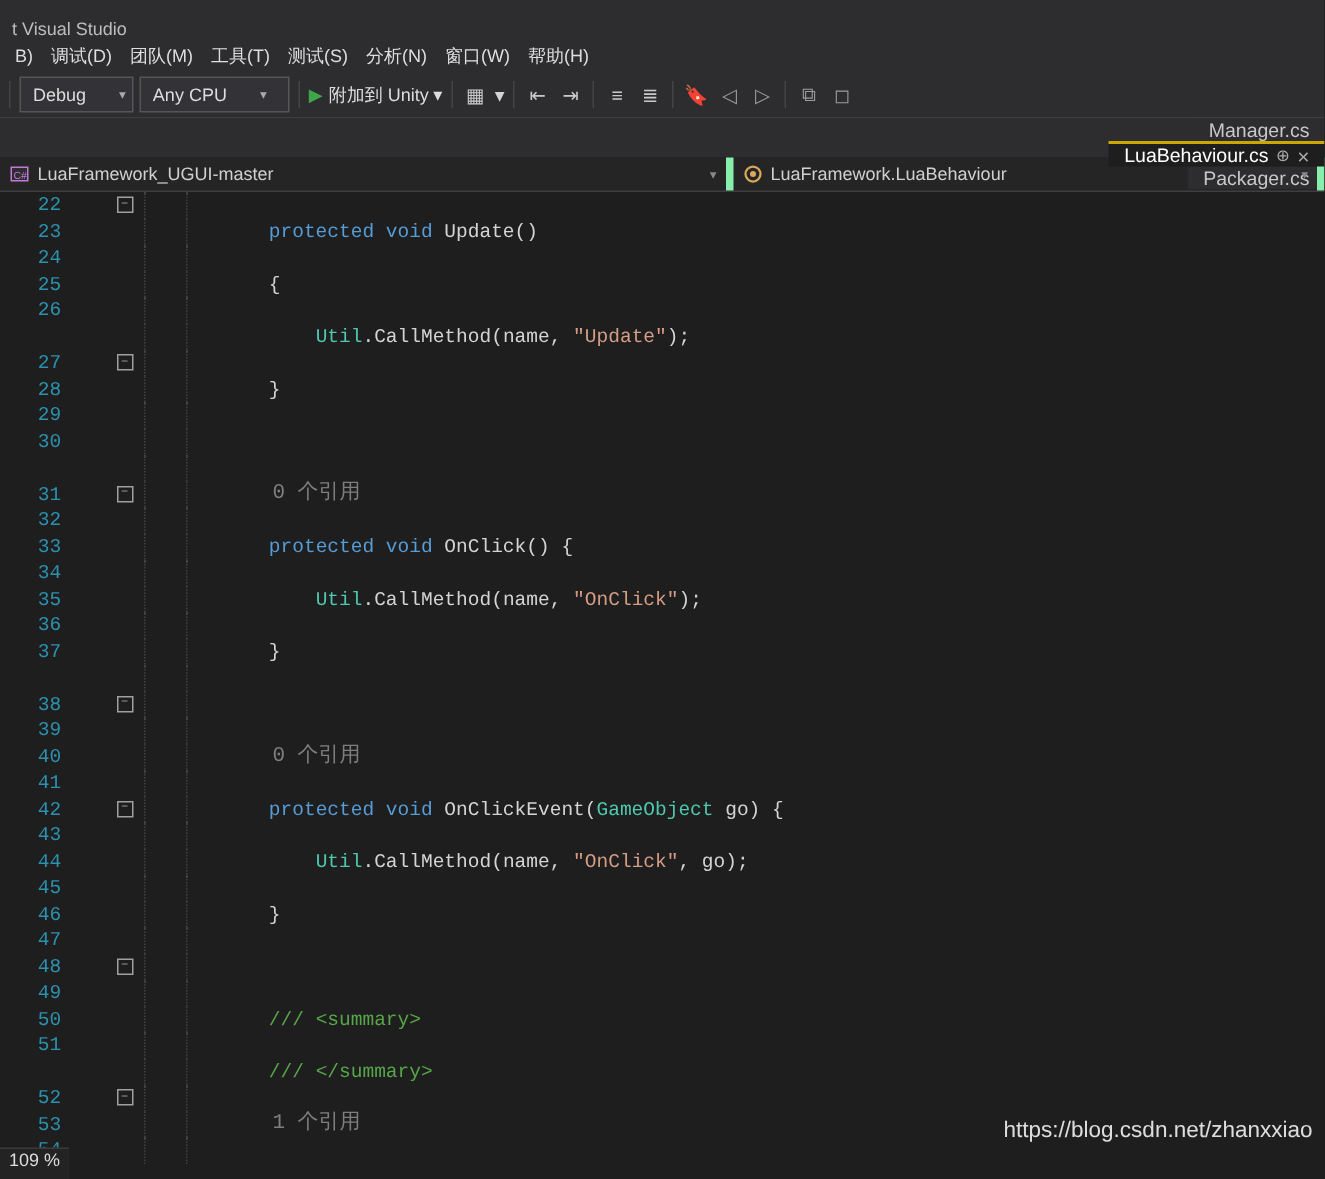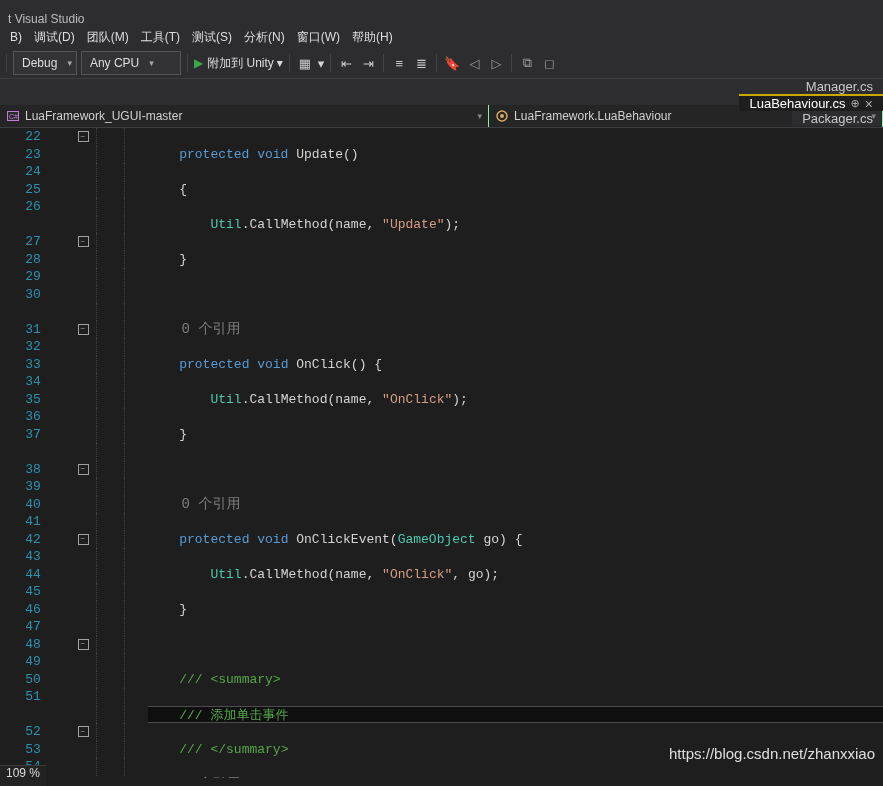--- a/index.html
+++ b/index.html
@@ -32,35 +32,35 @@
   font-size:13px;color:var(--text);
   overflow:hidden;position:relative;
 }
 
 .titlebar{height:26px;display:flex;align-items:flex-end;padding:0 8px;background:#2d2d30;color:#bdbdbd;font-size:12px;}
 
 .menubar{height:22px;display:flex;align-items:center;background:var(--menu);padding:0 0 0 4px;gap:0;}
 .menubar span{padding:2px 6px;color:#dedede;font-size:12px;}
 
 .toolbar{height:30px;display:flex;align-items:center;background:var(--menu);border-bottom:1px solid var(--border);padding:0 4px;gap:4px;}
-.dropdown{display:flex;align-items:center;height:22px;background:#333337;border:1px solid #555;color:#ddd;font-size:12px;padding:0 4px 0 8px;gap:10px;}
+.dropdown{display:flex;align-items:center;height:22px;background:#333337;border:1px solid #555;color:#ddd;font-size:12px;padding:0 4px 0 8px;gap:22px;}
 .dropdown .chev{font-size:9px;color:#aaa;}
 .tb-sep{width:1px;height:18px;background:#444;margin:0 2px;}
 .tb-ico{width:18px;height:18px;display:flex;align-items:center;justify-content:center;color:#c9c9c9;font-size:13px;}
 .play{color:#3ea648;font-size:12px;}
 .attach{color:#ddd;font-size:12px;display:flex;align-items:center;gap:3px;}
 
 .tabrow{height:26px;display:flex;align-items:flex-end;background:var(--surface);border-bottom:none;flex-direction:column;}
 .tab{height:24px;display:flex;align-items:center;padding:0 10px;color:#c8c8c8;font-size:13px;gap:5px;background:var(--surface);}
 .tab.active{background:#1e1e1e;color:#ffffff;border-top:2px solid var(--accent);height:24px;position:relative;}
 .tab .x{color:#aaa;font-size:14px;line-height:1;}
 .pin{color:#aaa;font-size:11px;}
 
 .breadcrumb{height:22px;display:flex;background:#252526;border-bottom:1px solid #3e3e42;}
-.crumb{flex:1;display:flex;align-items:center;padding:0 6px;gap:5px;color:#d0d0d0;font-size:12px;border-right:1px solid #86efac;}
+.crumb{flex:1;display:flex;align-items:center;padding:0 6px;gap:5px;color:#d0d0d0;font-size:12px;border-right:5px solid #86efac;}
 .crumb .arrow{margin-left:auto;color:#888;font-size:9px;}
 .csproj-ico,.class-ico{width:14px;height:14px;display:inline-block;}
 .csproj-ico svg,.class-ico svg{width:14px;height:14px;}
 
 .editor{height:650px;display:flex;background:var(--bg);font-family:Consolas,"Courier New",monospace;font-size:13px;line-height:17.5px;}
 .margin{width:66px;background:var(--bg);text-align:center;padding-right:8px;color:var(--linenr);user-select:none;}
 .foldcol{width:18px;background:var(--bg);}
 .fold{display:flex;align-items:center;justify-content:center;height:17.5px;color:#a0a0a0;}
 .fold .box{width:9px;height:9px;border:1px solid #a0a0a0;display:flex;align-items:center;justify-content:center;font-size:8px;line-height:1;color:#a0a0a0;}
 .code{flex:1;white-space:pre;background:var(--bg);position:relative;overflow:hidden;}
@@ -347,21 +347,20 @@
 <div class="line">    <span class="kw">protected void</span> OnClick() {</div>
 <div class="line">        <span class="type">Util</span>.CallMethod(name, <span class="str">"OnClick"</span>);</div>
 <div class="line">    }</div>
 <div class="line"></div>
 <div class="line ref">    0 个引用</div>
 <div class="line">    <span class="kw">protected void</span> OnClickEvent(<span class="type">GameObject</span> go) {</div>
 <div class="line">        <span class="type">Util</span>.CallMethod(name, <span class="str">"OnClick"</span>, go);</div>
 <div class="line">    }</div>
 <div class="line"></div>
 <div class="line">    <span class="comment">/// &lt;summary&gt;</span></div>
-<div class="line current">    <span class="comment">/// 添加单击事件</span></div>
 <div class="line">    <span class="comment">/// &lt;/summary&gt;</span></div>
 <div class="line ref">    1 个引用</div>
 
 
 
 
 
 
 
 

